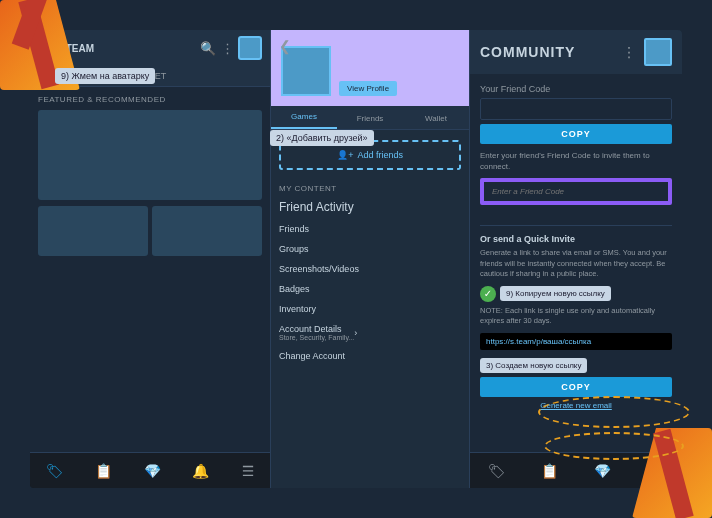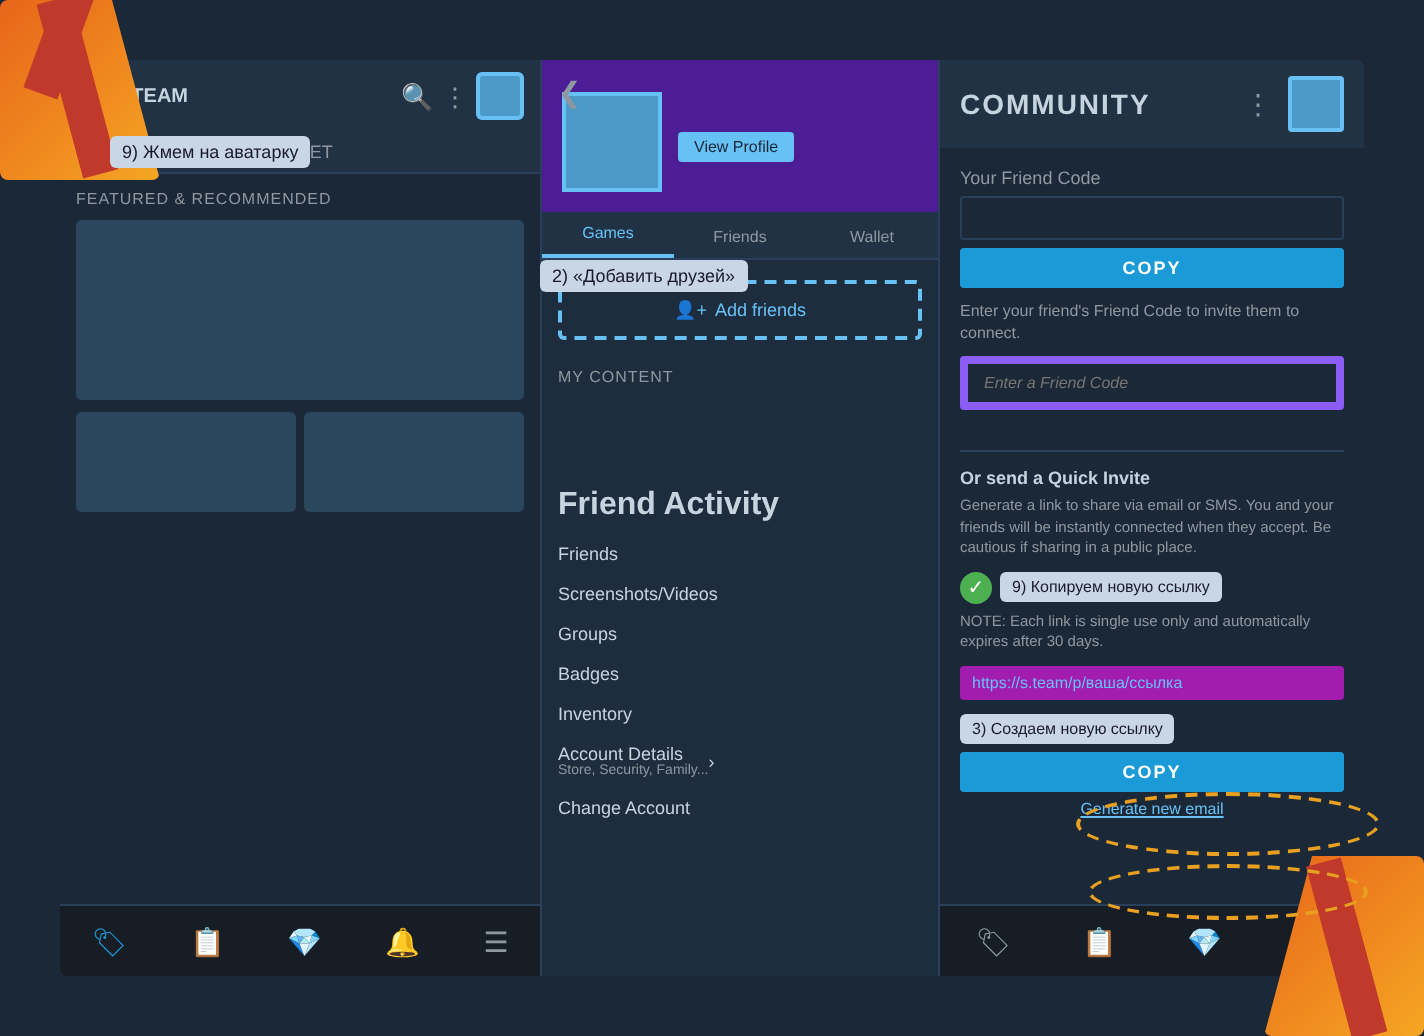--- a/index.html
+++ b/index.html
@@ -229,25 +229,25 @@
     .back-button {
       position: absolute;
       top: 8px; left: 8px;
       color: #8f98a0;
       font-size: 14px;
       cursor: pointer;
       z-index: 5;
     }
 
     .profile-header {
-      background: #4c1d95;
+      background: #c4b5fd;
       padding: 10px;
       padding-top: 16px;
       display: flex;
-      align-items: center;
+      align-items: flex-end;
       gap: 8px;
       position: relative;
     }
 
     .profile-avatar {
       width: 50px; height: 50px;
       background: #4c9ac7;
       border: 2px solid #67c1f5;
       flex-shrink: 0;
     }
@@ -314,21 +314,21 @@
       letter-spacing: 0.5px;
     }
 
     .content-menu-item {
       padding: 5px 8px;
       color: #c6d4df;
       font-size: 9px;
       cursor: pointer;
     }
 
-    .content-menu-item.bold { font-weight: bold; font-size: 16px; margin-top: 44px; }
+    .content-menu-item.bold { font-weight: normal; font-size: 12px; }
 
     .account-details {
       padding: 5px 8px;
       color: #c6d4df;
       font-size: 9px;
       cursor: pointer;
       display: flex;
       justify-content: flex-start;
       align-items: center;
     }
@@ -483,21 +483,21 @@
     }
 
     .quick-note {
       color: #8f98a0;
       font-size: 7.5px;
       line-height: 1.4;
       margin-bottom: 6px;
     }
 
     .link-url {
-      background: #a21caf;
+      background: #000000;
       color: #67c1f5;
       font-size: 8px;
       padding: 4px 6px;
       border-radius: 2px;
       margin-bottom: 4px;
     }
 
     .copy-btn-blue {
       background: #1b9ad8;
       color: white;
@@ -637,22 +637,22 @@
 
     <div class="add-friends-btn">
       <span>👤+</span>
       <span>Add friends</span>
     </div>
 
     <div class="my-content-label">MY CONTENT</div>
 
     <div class="content-menu-item bold">Friend Activity</div>
     <div class="content-menu-item">Friends</div>
+    <div class="content-menu-item">Groups</div>
     <div class="content-menu-item">Screenshots/Videos</div>
-    <div class="content-menu-item">Groups</div>
     <div class="content-menu-item">Badges</div>
     <div class="content-menu-item">Inventory</div>
 
     <div class="account-details">
       <div>
         <span>Account Details</span>
         <span class="sub">Store, Security, Family...</span>
       </div>
       <span>›</span>
     </div>

